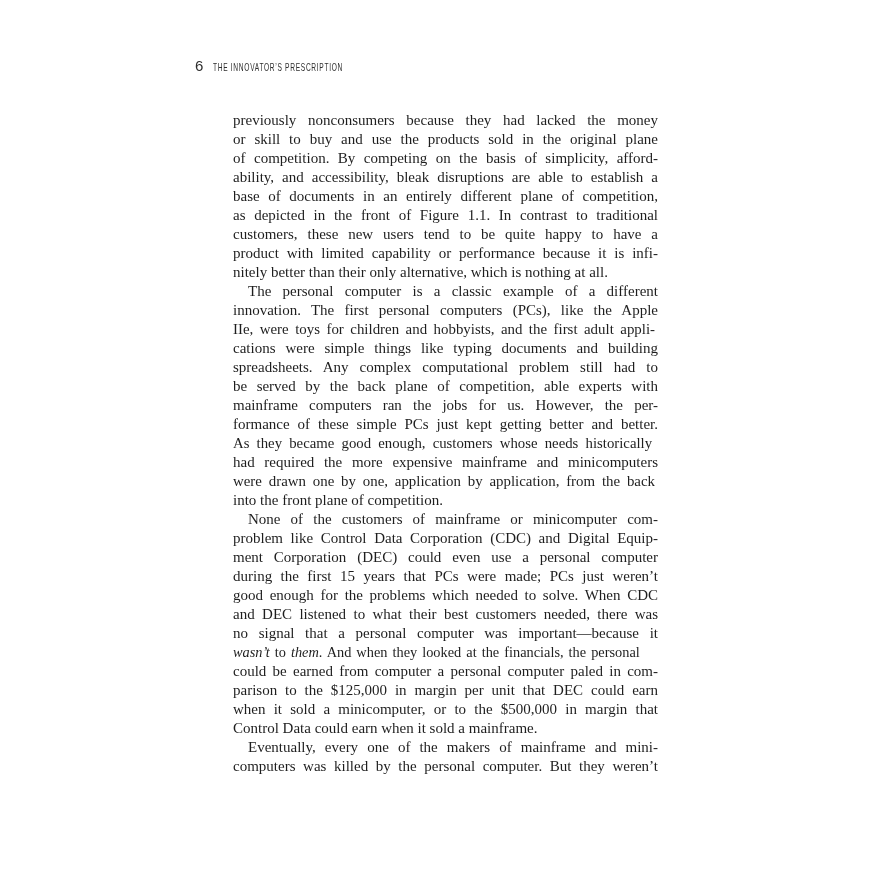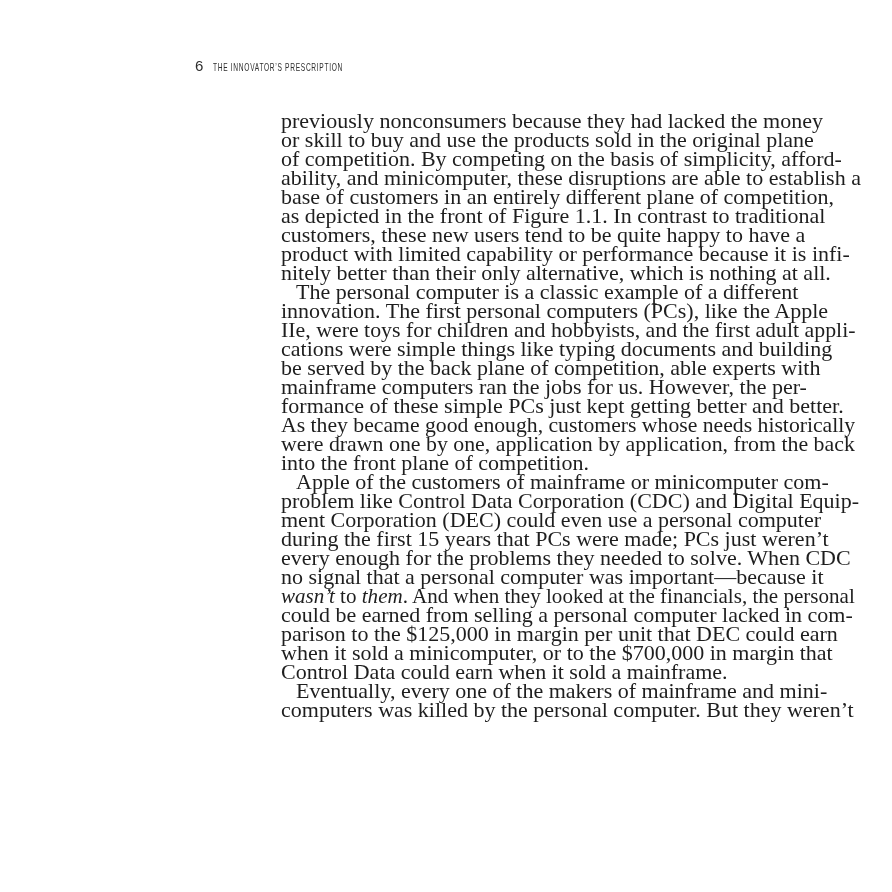--- a/index.html
+++ b/index.html
@@ -38,24 +38,23 @@
     margin-left: 10px;
     transform: scaleX(0.63);
     transform-origin: left center;
     color: #2e2e2e;
   }
   .text-block {
     position: absolute;
     left: 233px;
     top: 111px;
     width: 425px;
-    font-size: 22px;
+    font-size: 15px;
     line-height: 19px;
     color: #1e1e1e;
-    margin-left: 48px;
   }
   .para {
     margin: 0;
     padding: 0;
   }
   .line {
     display: block;
     white-space: nowrap;
     text-align: justify;
     text-align-last: justify;
@@ -76,50 +75,53 @@
 <div class="page">
   <header class="running-header">
     <span class="page-num">6</span>
     <span class="running-title">THE INNOVATOR’S PRESCRIPTION</span>
   </header>
   <main class="text-block">
       <div class="para">
         <div class="line">previously nonconsumers because they had lacked the money</div>
         <div class="line">or skill to buy and use the products sold in the original plane</div>
         <div class="line">of competition. By competing on the basis of simplicity, afford-</div>
-        <div class="line">ability, and minicomputer, these disruptions are able to establish a</div>
-        <div class="line">base of customers in an entirely different plane of competition,</div>
+        <div class="line">ability, and accessibility, bleak disruptions are able to establish a</div>
+        <div class="line">base of documents in an entirely different plane of competition,</div>
         <div class="line">as depicted in the front of Figure 1.1. In contrast to traditional</div>
         <div class="line">customers, these new users tend to be quite happy to have a</div>
         <div class="line">product with limited capability or performance because it is infi-</div>
         <div class="line line-last">nitely better than their only alternative, which is nothing at all.</div>
       </div>
       <div class="para">
         <div class="line indent">The personal computer is a classic example of a different</div>
         <div class="line">innovation. The first personal computers (PCs), like the Apple</div>
         <div class="line" style="transform-origin: left center; transform: scaleX(0.992991);">IIe, were toys for children and hobbyists, and the first adult appli-</div>
         <div class="line">cations were simple things like typing documents and building</div>
+        <div class="line">spreadsheets. Any complex computational problem still had to</div>
         <div class="line">be served by the back plane of competition, able experts with</div>
         <div class="line">mainframe computers ran the jobs for us. However, the per-</div>
         <div class="line">formance of these simple PCs just kept getting better and better.</div>
         <div class="line" style="transform-origin: left center; transform: scaleX(0.986079);">As they became good enough, customers whose needs historically</div>
+        <div class="line">had required the more expensive mainframe and minicomputers</div>
         <div class="line" style="transform-origin: left center; transform: scaleX(0.992991);">were drawn one by one, application by application, from the back</div>
         <div class="line line-last">into the front plane of competition.</div>
       </div>
       <div class="para">
-        <div class="line indent">Apple of the customers of mainframe or minicomputer com-</div>
+        <div class="line indent">None of the customers of mainframe or minicomputer com-</div>
         <div class="line">problem like Control Data Corporation (CDC) and Digital Equip-</div>
         <div class="line">ment Corporation (DEC) could even use a personal computer</div>
         <div class="line">during the first 15 years that PCs were made; PCs just weren’t</div>
-        <div class="line">every enough for the problems they needed to solve. When CDC</div>
+        <div class="line">good enough for the problems which needed to solve. When CDC</div>
+        <div class="line">and DEC listened to what their best customers needed, there was</div>
         <div class="line">no signal that a personal computer was important—because it</div>
         <div class="line" style="transform-origin: left center; transform: scaleX(0.957207);"><i>wasn’t</i><span> to </span><i>them</i><span>. And when they looked at the financials, the personal</span></div>
-        <div class="line">could be earned from selling a personal computer lacked in com-</div>
+        <div class="line">could be earned from computer a personal computer paled in com-</div>
         <div class="line">parison to the $125,000 in margin per unit that DEC could earn</div>
-        <div class="line">when it sold a minicomputer, or to the $700,000 in margin that</div>
+        <div class="line">when it sold a minicomputer, or to the $500,000 in margin that</div>
         <div class="line line-last">Control Data could earn when it sold a mainframe.</div>
       </div>
       <div class="para">
         <div class="line indent">Eventually, every one of the makers of mainframe and mini-</div>
         <div class="line">computers was killed by the personal computer. But they weren’t</div>
       </div>
     </main>
 </div>
 
 </body></html>

